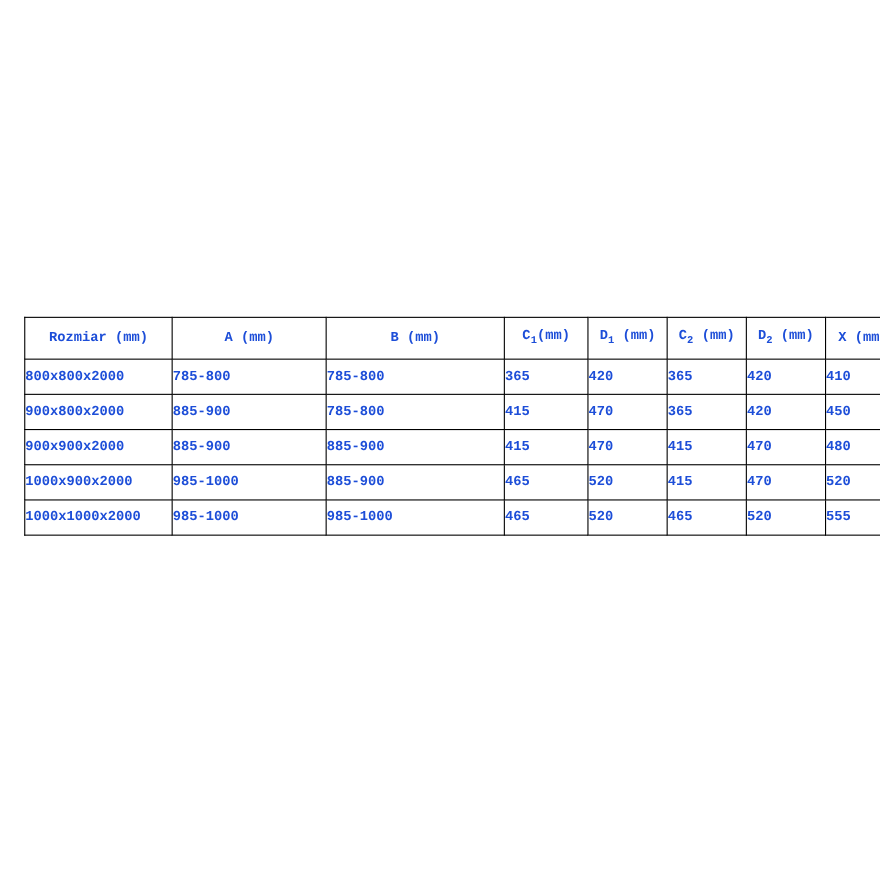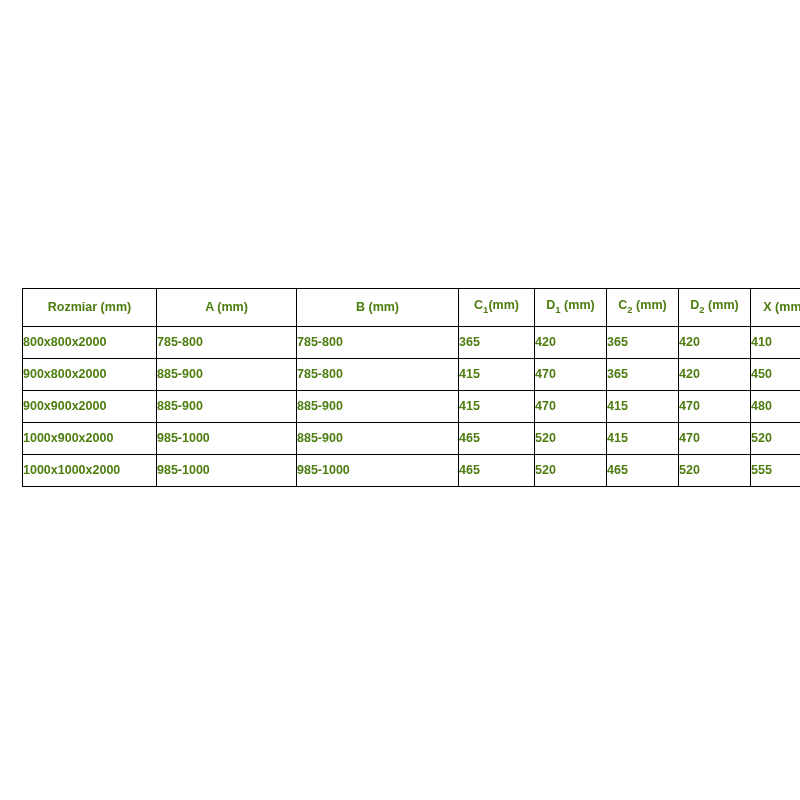--- a/index.html
+++ b/index.html
@@ -24,27 +24,28 @@
   }
   table.spec {
     border-collapse: collapse;
     width: 756px;
     table-layout: fixed;
     background: #ffffff;
   }
   table.spec td, table.spec th {
     border: 1px solid #000000;
     vertical-align: middle;
-    color: #4d7c0f;
+    color: #1d4ed8;
     font-size: 12.5px;
     font-weight: bold;
     padding: 0;
     height: 31px;
     line-height: 31px;
     white-space: nowrap;
+    font-family: Liberation Mono, monospace;
   }
   table.spec thead th {
     height: 33px;
     line-height: 33px;
     font-size: 12.5px;
   }
   
   col.c0 { width: 134px; }
   col.c1 { width: 140px; }
   col.c2 { width: 162px; }

